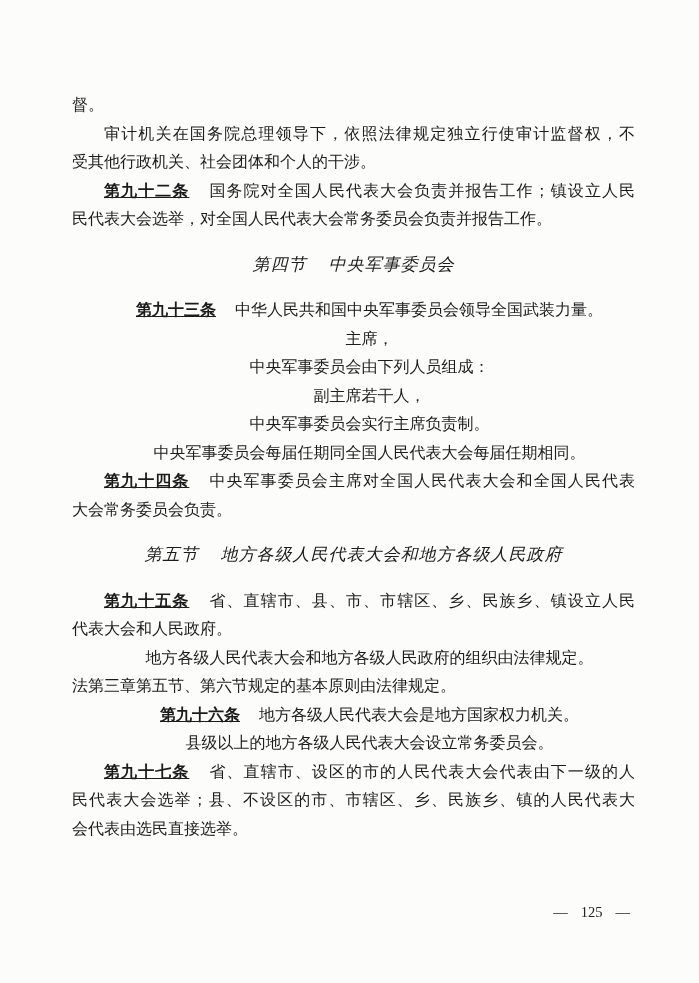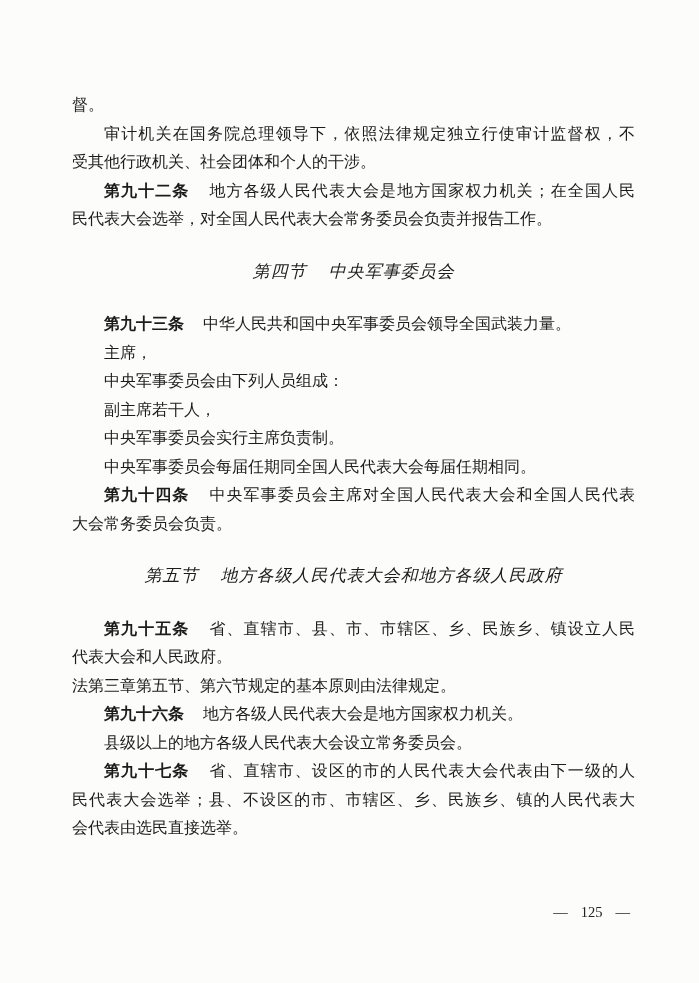--- a/index.html
+++ b/index.html
@@ -17,29 +17,29 @@
     left: 72px;
     top: 91px;
     width: 563px;
     font-size: 16px;
   }
   .line {
     line-height: 28.5px;
     height: 28.5px;
     overflow: visible;
   }
-  .line.indent { padding-left: 32px; }
+  .line.indent { padding-left: 32px; text-align: center; }
   .line.fill {
     text-align: justify;
     text-align-last: justify;
   }
-  .art { font-weight: 700; }
+  .art { font-weight: 700; text-decoration: underline; }
   .gap { display: inline-block; width: 19px; }
   .heading {
-    margin: 24px 0;
+    margin: 17px 0;
     height: 28.5px;
     line-height: 28.5px;
     text-align: center;
     font-style: italic;
     font-size: 17px;
     letter-spacing: 1px;
   }
   .hgap { display: inline-block; width: 22px; }
   .page-footer {
     position: absolute;
@@ -55,34 +55,35 @@
   .page-footer .dash { letter-spacing: 0; }
 </style>
 </head>
 <body>
 
 <div class="page">
   <main class="text-block" id="page-body-main">
       <div class="line">督。</div>
       <div class="line indent fill">审计机关在国务院总理领导下，依照法律规定独立行使审计监督权，不</div>
       <div class="line">受其他行政机关、社会团体和个人的干涉。</div>
-      <div class="line indent fill"><b class="art">第九十二条</b><span class="gap"></span><span>地方各级人民代表大会是地方国家权力机关；在全国人民</span></div>
+      <div class="line indent fill"><b class="art">第九十二条</b><span class="gap"></span><span>国务院对全国人民代表大会负责并报告工作；镇设立人民</span></div>
       <div class="line">民代表大会选举，对全国人民代表大会常务委员会负责并报告工作。</div>
       <div class="heading"><span>第四节</span><span class="hgap"></span><span>中央军事委员会</span></div>
       <div class="line indent"><b class="art">第九十三条</b><span class="gap"></span><span>中华人民共和国中央军事委员会领导全国武装力量。</span></div>
       <div class="line indent">主席，</div>
       <div class="line indent">中央军事委员会由下列人员组成：</div>
       <div class="line indent">副主席若干人，</div>
       <div class="line indent">中央军事委员会实行主席负责制。</div>
       <div class="line indent">中央军事委员会每届任期同全国人民代表大会每届任期相同。</div>
       <div class="line indent fill"><b class="art">第九十四条</b><span class="gap"></span><span>中央军事委员会主席对全国人民代表大会和全国人民代表</span></div>
       <div class="line">大会常务委员会负责。</div>
       <div class="heading"><span>第五节</span><span class="hgap"></span><span>地方各级人民代表大会和地方各级人民政府</span></div>
       <div class="line indent fill"><b class="art">第九十五条</b><span class="gap"></span><span>省、直辖市、县、市、市辖区、乡、民族乡、镇设立人民</span></div>
       <div class="line">代表大会和人民政府。</div>
+      <div class="line indent">地方各级人民代表大会和地方各级人民政府的组织由法律规定。</div>
       <div class="line">法第三章第五节、第六节规定的基本原则由法律规定。</div>
       <div class="line indent"><b class="art">第九十六条</b><span class="gap"></span><span>地方各级人民代表大会是地方国家权力机关。</span></div>
       <div class="line indent">县级以上的地方各级人民代表大会设立常务委员会。</div>
       <div class="line indent fill"><b class="art">第九十七条</b><span class="gap"></span><span>省、直辖市、设区的市的人民代表大会代表由下一级的人</span></div>
       <div class="line fill">民代表大会选举；县、不设区的市、市辖区、乡、民族乡、镇的人民代表大</div>
       <div class="line">会代表由选民直接选举。</div>
     </main>
   <footer class="page-footer">
     <span class="dash">—</span>
     <span>125</span>

